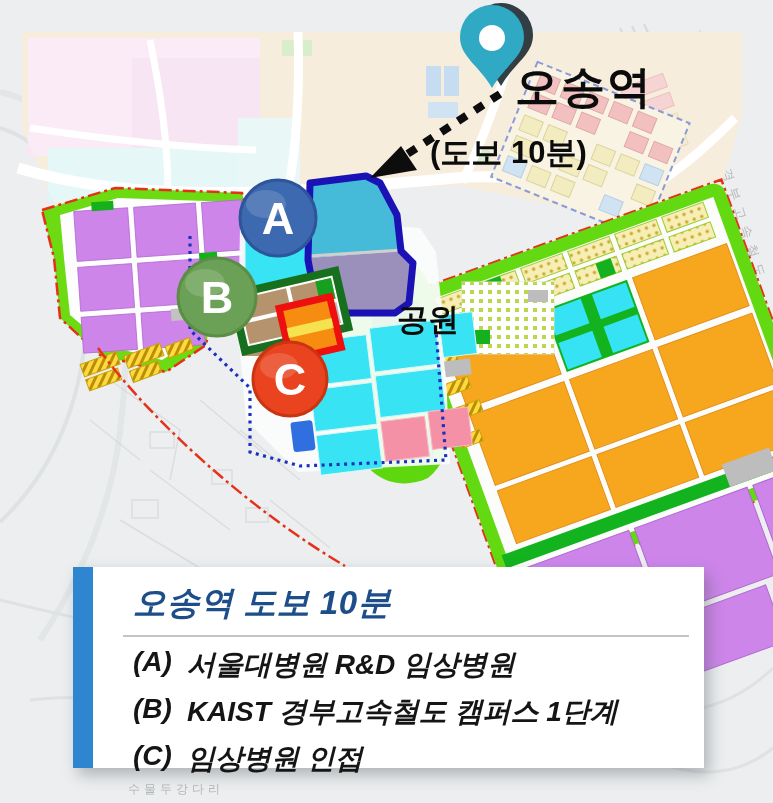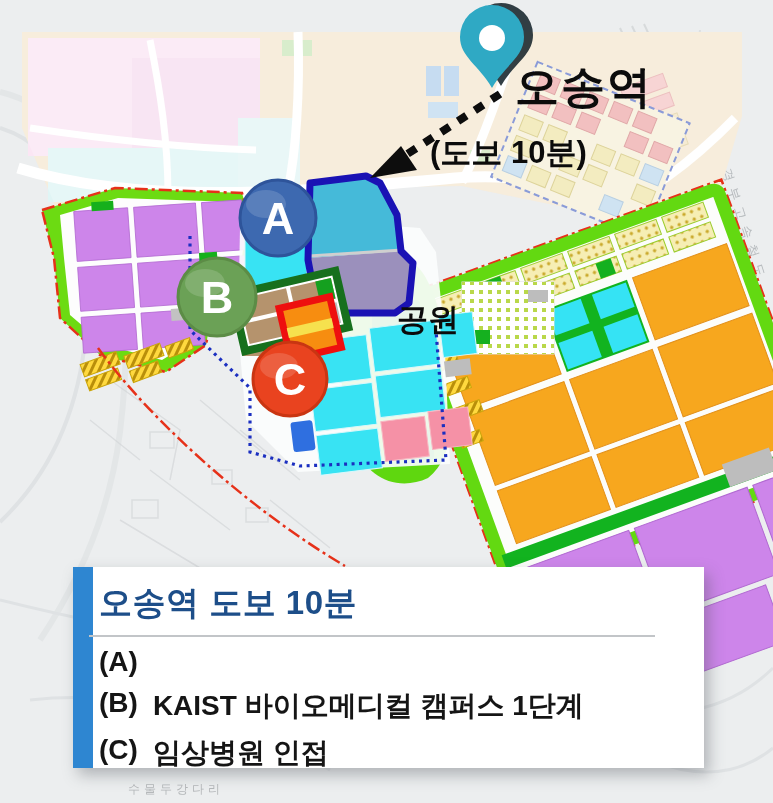--- a/index.html
+++ b/index.html
@@ -11,21 +11,21 @@
   .stage{position:relative;width:773px;height:803px;}
   svg{position:absolute;left:0;top:0;}
   .svg-label{font-weight:900;fill:#0b0b0b;}
   
   .legend{
     position:absolute;left:73px;top:567px;width:631px;height:201px;
     background:#ffffff;display:flex;
     box-shadow:5px 7px 14px rgba(80,85,92,.38);
   }
   .legend-bar{width:20px;flex:none;background:#2e86d1;}
-  .legend-content{flex:1;padding:12px 0 0 6px;}
+  .legend-content{flex:1;padding:12px 0 0 40px;font-style:italic;}
   .legend-title{
     font-size:33px;font-weight:800;color:#1d4e89;letter-spacing:.5px;
     margin-top:2px;
   }
   .legend-divider{height:2px;background:#c2c5c8;width:566px;margin:9px 0 4px -10px;}
   .legend-item{
     font-size:28px;font-weight:700;color:#151515;
     margin-top:9px;display:flex;gap:15px;white-space:nowrap;
   }
   .legend-item .key{flex:none;}
@@ -330,24 +330,25 @@
   <text x="128" y="793" font-size="12" letter-spacing="4" fill="#b5b8ba">수물두강다리</text>
 </svg>
 
 <div class="legend">
   <div class="legend-bar"></div>
   <div class="legend-content">
     <div class="legend-title">오송역 도보 10분</div>
     <div class="legend-divider"></div>
     <div class="legend-item">
       <span class="key">(A)</span>
+      <span>서울대병원 R&amp;D 임상병원</span>
     </div>
     <div class="legend-item">
       <span class="key">(B)</span>
-      <span>KAIST 바이오메디컬 캠퍼스 1단계</span>
+      <span>KAIST 경부고속철도 캠퍼스 1단계</span>
     </div>
     <div class="legend-item">
       <span class="key">(C)</span>
       <span>임상병원 인접</span>
     </div>
   </div>
 </div>
 
 </div>
 

